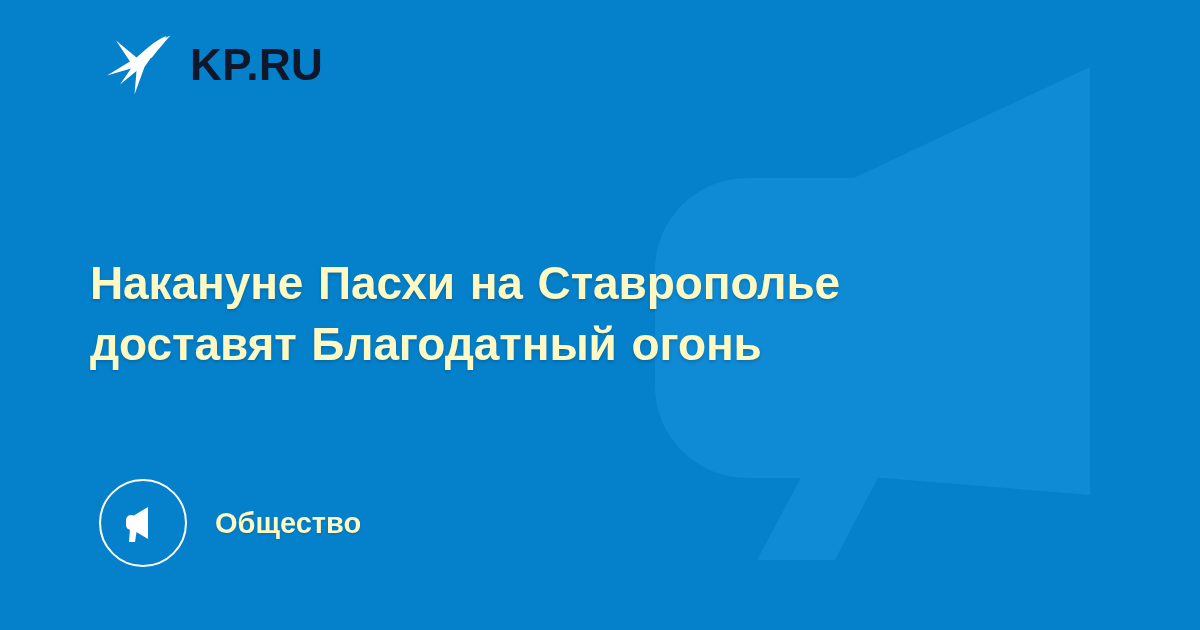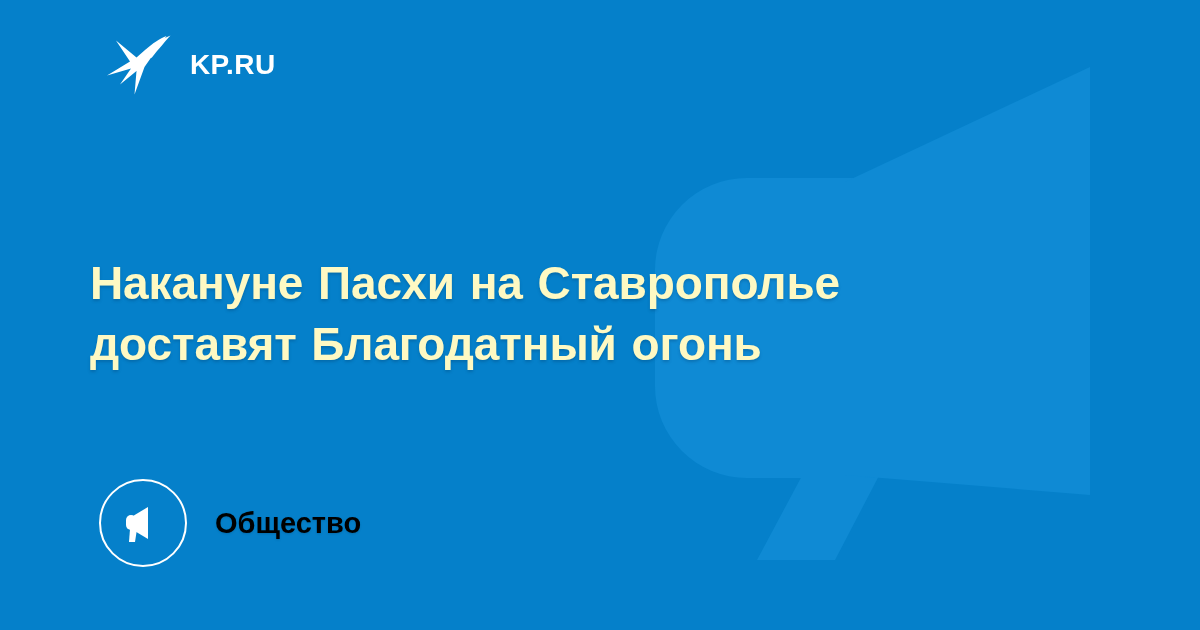--- a/index.html
+++ b/index.html
@@ -35,22 +35,22 @@
     align-items: center;
     gap: 16px;
     height: 62px;
   }
   #brand-bird {
     width: 68px;
     height: 62px;
     display: block;
   }
   #brand-text {
-    color: #ffffff;
-    font-size: 28px;
+    color: #0f172a;
+    font-size: 44px;
     font-weight: bold;
     letter-spacing: 0.4px;
     line-height: 1;
     white-space: nowrap;
   }
 
   
   #headline {
     position: absolute;
     left: 90px;
@@ -81,21 +81,21 @@
     border: 2px solid #ffffff;
     border-radius: 50%;
     box-sizing: border-box;
     display: flex;
     align-items: center;
     justify-content: center;
     flex: 0 0 auto;
   }
   #category-circle svg { display: block; }
   #category-label {
-    color: #000000;
+    color: #fef9c3;
     font-size: 29px;
     font-weight: bold;
     line-height: 1;
     white-space: nowrap;
     text-shadow: 0 1px 2px rgba(0, 60, 105, 0.25);
   }
 </style>
 </head>
 <body>
 

